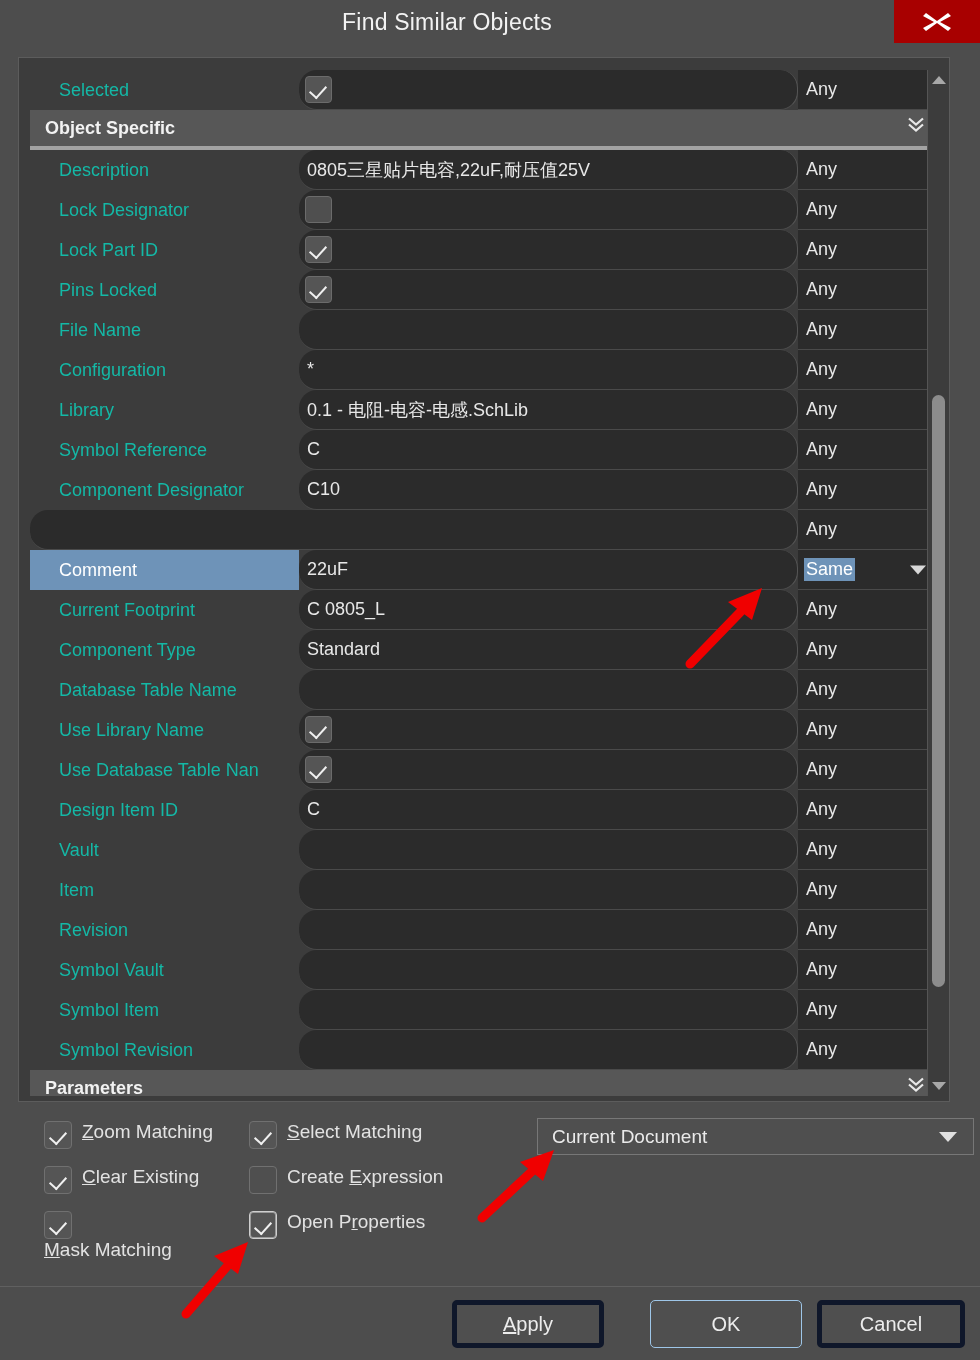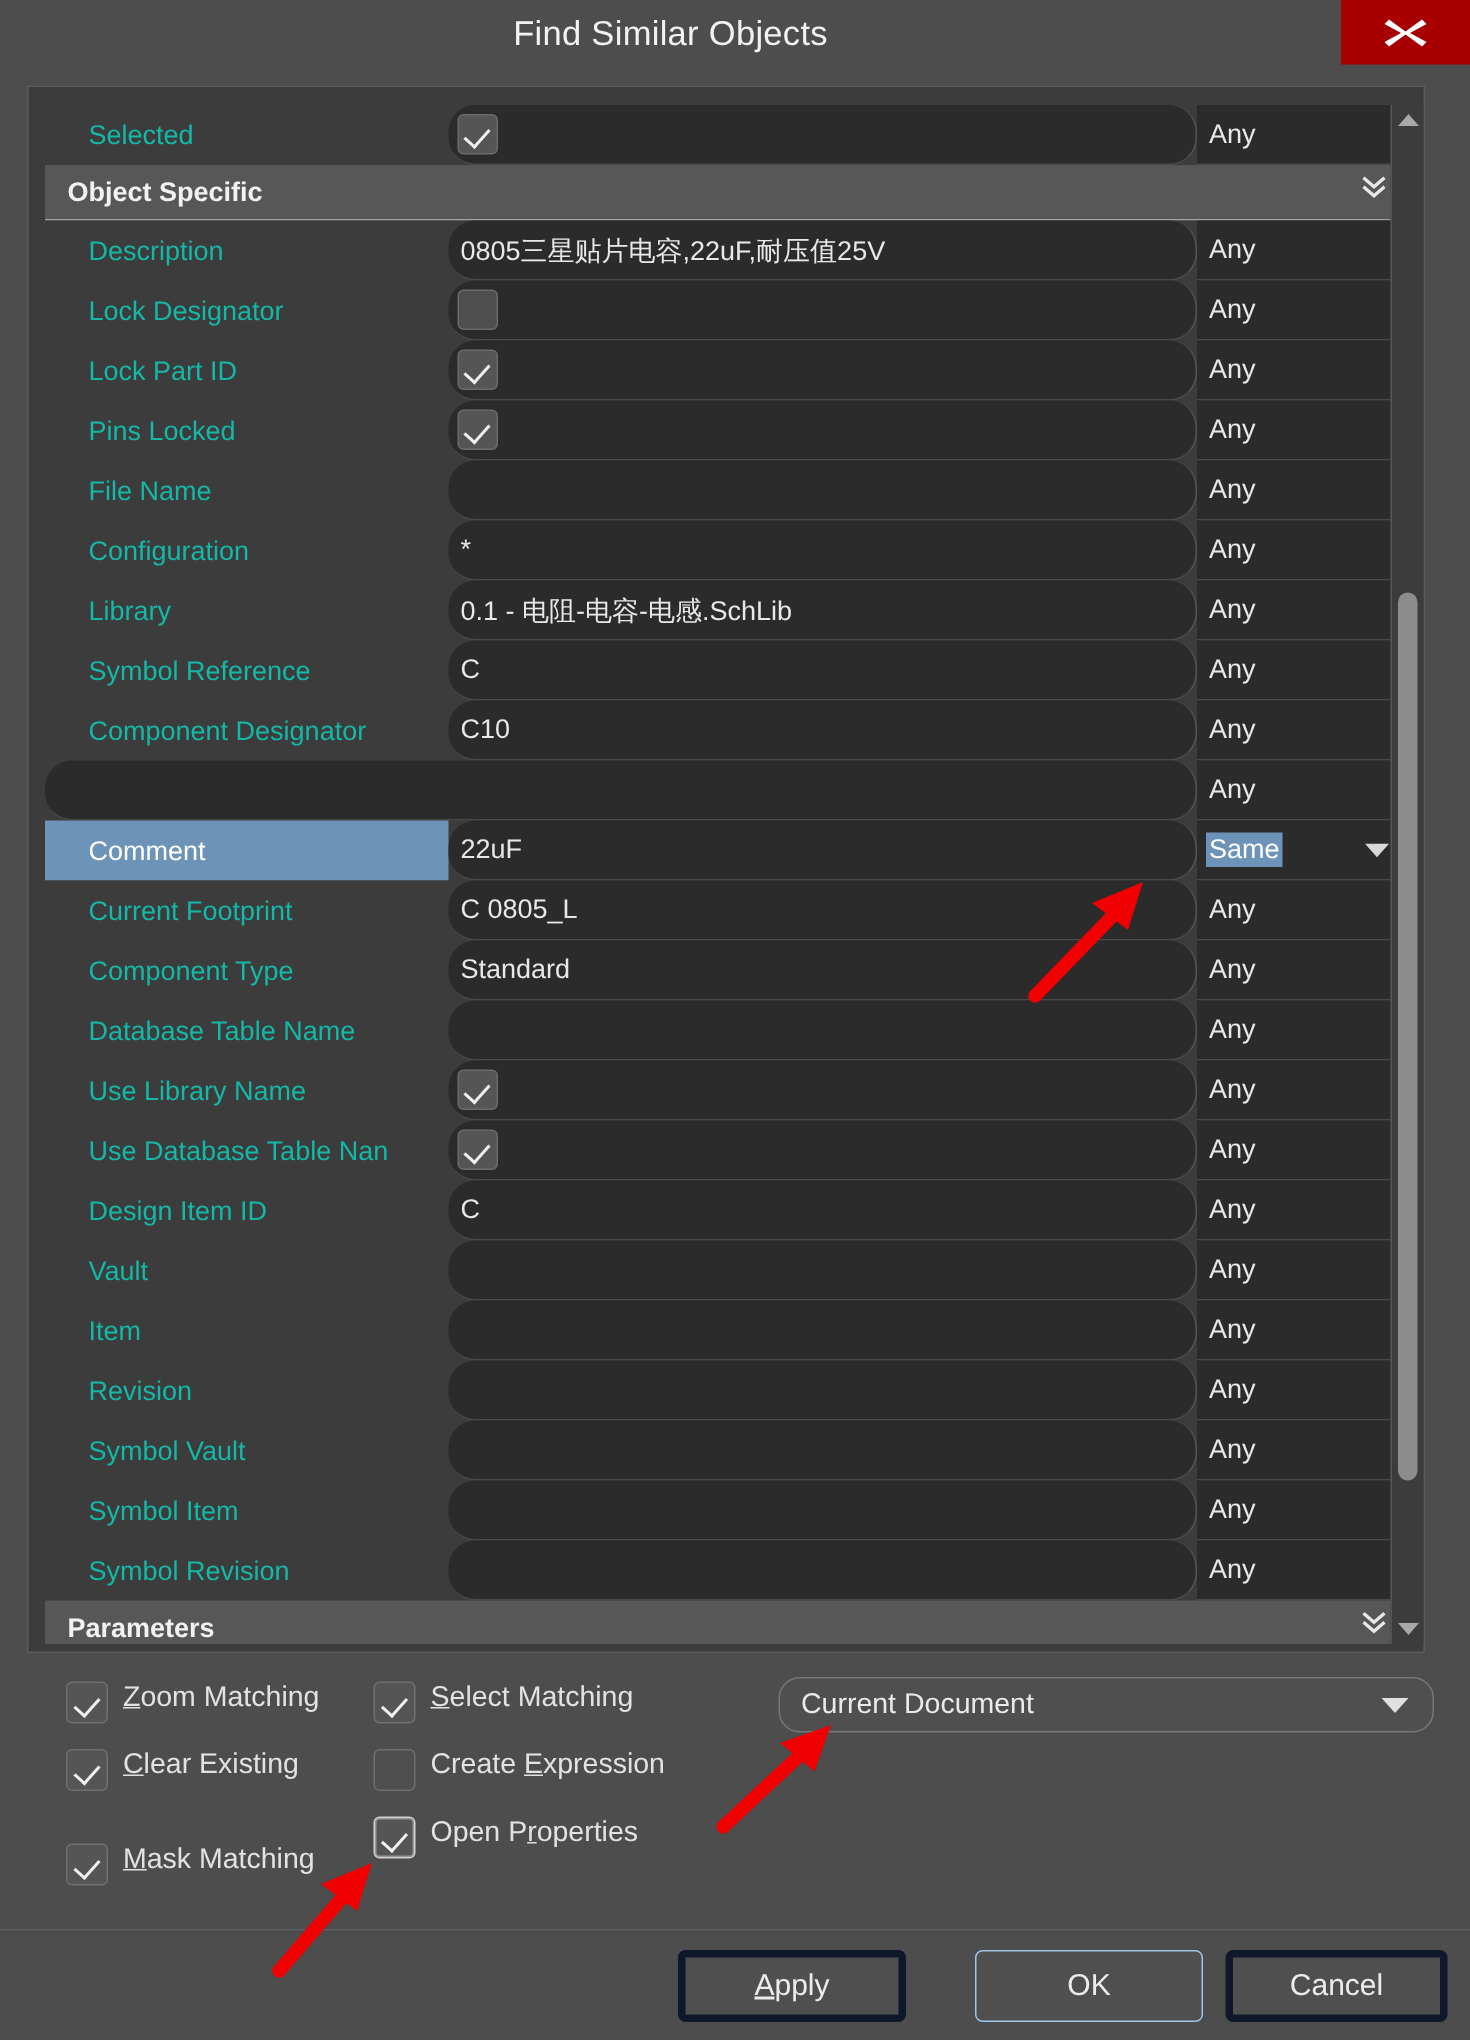--- a/index.html
+++ b/index.html
@@ -125,21 +125,21 @@
   .grouprow {
     position: relative;
     height: 36px;
     background: #575757;
     display: flex;
     align-items: center;
     font-weight: bold;
     font-size: 18px;
     color: #f2f2f2;
     padding-left: 15px;
-    border-bottom: 1px solid #a3a3a3;
+    border-bottom: 4px solid #a3a3a3;
   }
   .grouprow .chev {
     position: absolute;
     right: 14px; top: 50%;
     transform: translateY(-50%);
   }
 
   
   .gcb {
     width: 27px; height: 27px;
@@ -230,25 +230,25 @@
     border-width: 0 2.6px 2.6px 0;
     transform: rotate(42deg);
   }
   .cb.off { background: #4f4f4f; }
   .cb.focus { border-color: #cfcfcf; box-shadow: 0 0 0 1px #9a9a9a inset; }
   .acc { text-decoration: underline; }
 
   
   .scope {
     position: absolute;
-    left: 501px; top: 10px;
+    left: 519px; top: 10px;
     width: 437px; height: 37px;
     background: #4f4f4f;
     border: 1px solid #777;
-    border-radius: 14px;
+    border-radius: 0;
     box-sizing: border-box;
     display: flex;
     align-items: center;
     padding-left: 14px;
     font-size: 19px;
     color: #eaeaea;
     cursor: pointer;
   }
   .scope .caret {
     position: absolute;
@@ -570,21 +570,21 @@
   <div class="opt" style="left:26px; top:58px;">
     <span class="cb on"></span>
     <span><span class="acc">C</span><span class="rest2">lear Existing</span></span>
   </div>
 
   <div class="opt" style="left:231px; top:58px;">
     <span class="cb off"></span>
     <span><span class="pre3">Create </span><span class="acc">E</span><span class="rest3">xpression</span></span>
   </div>
 
-  <div class="opt" style="left:26px; top:121px;">
+  <div class="opt" style="left:26px; top:103px;flex-direction:column;">
     <span class="cb on"></span>
     <span><span class="acc">M</span><span class="rest4">ask Matching</span></span>
   </div>
 
   <div class="opt" style="left:231px; top:103px;">
     <span class="cb on focus"></span>
     <span><span class="pre5">Open P</span><span class="acc">r</span><span class="rest5">operties</span></span>
   </div>
 
   <div class="scope">

